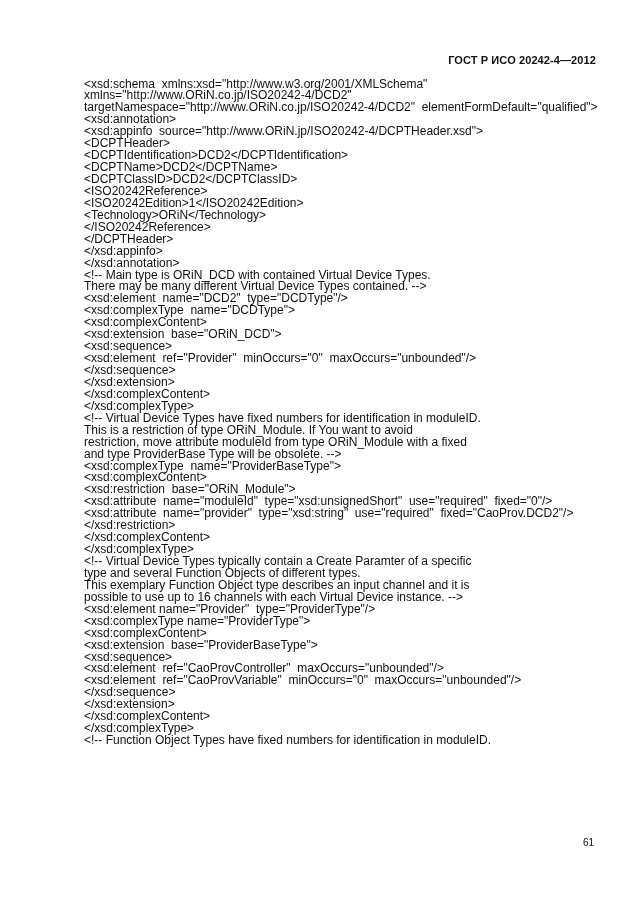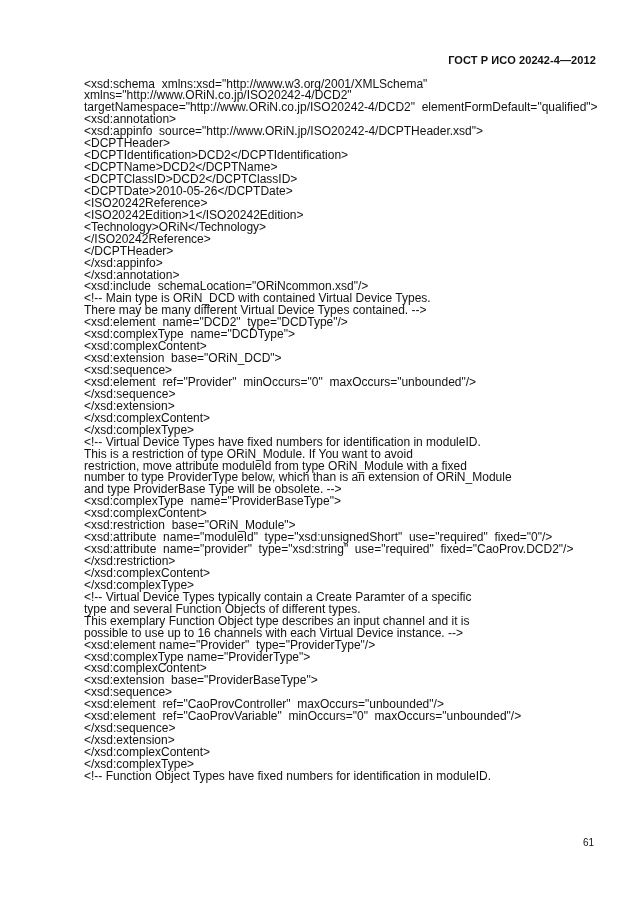--- a/index.html
+++ b/index.html
@@ -28,45 +28,42 @@
   <div class="code" id="code">
       <div class="line">&lt;xsd:schema  xmlns:xsd="http://www.w3.org/2001/XMLSchema"</div>
       <div class="line">xmlns="http://www.ORiN.co.jp/ISO20242-4/DCD2"</div>
       <div class="line">targetNamespace="http://www.ORiN.co.jp/ISO20242-4/DCD2"  elementFormDefault="qualified"&gt;</div>
       <div class="line">&lt;xsd:annotation&gt;</div>
       <div class="line">&lt;xsd:appinfo  source="http://www.ORiN.jp/ISO20242-4/DCPTHeader.xsd"&gt;</div>
       <div class="line">&lt;DCPTHeader&gt;</div>
       <div class="line">&lt;DCPTIdentification&gt;DCD2&lt;/DCPTIdentification&gt;</div>
       <div class="line">&lt;DCPTName&gt;DCD2&lt;/DCPTName&gt;</div>
       <div class="line">&lt;DCPTClassID&gt;DCD2&lt;/DCPTClassID&gt;</div>
-      <div class="line">&lt;DCPTDate&gt;2010-05-26&lt;/DCPTDate&gt;</div>
       <div class="line">&lt;ISO20242Reference&gt;</div>
       <div class="line">&lt;ISO20242Edition&gt;1&lt;/ISO20242Edition&gt;</div>
       <div class="line">&lt;Technology&gt;ORiN&lt;/Technology&gt;</div>
       <div class="line">&lt;/ISO20242Reference&gt;</div>
       <div class="line">&lt;/DCPTHeader&gt;</div>
       <div class="line">&lt;/xsd:appinfo&gt;</div>
       <div class="line">&lt;/xsd:annotation&gt;</div>
-      <div class="line">&lt;xsd:include  schemaLocation="ORiNcommon.xsd"/&gt;</div>
       <div class="line">&lt;!-- Main type is ORiN_DCD with contained Virtual Device Types.</div>
       <div class="line">There may be many different Virtual Device Types contained. --&gt;</div>
       <div class="line">&lt;xsd:element  name="DCD2"  type="DCDType"/&gt;</div>
       <div class="line">&lt;xsd:complexType  name="DCDType"&gt;</div>
       <div class="line">&lt;xsd:complexContent&gt;</div>
       <div class="line">&lt;xsd:extension  base="ORiN_DCD"&gt;</div>
       <div class="line">&lt;xsd:sequence&gt;</div>
       <div class="line">&lt;xsd:element  ref="Provider"  minOccurs="0"  maxOccurs="unbounded"/&gt;</div>
       <div class="line">&lt;/xsd:sequence&gt;</div>
       <div class="line">&lt;/xsd:extension&gt;</div>
       <div class="line">&lt;/xsd:complexContent&gt;</div>
       <div class="line">&lt;/xsd:complexType&gt;</div>
       <div class="line">&lt;!-- Virtual Device Types have fixed numbers for identification in moduleID.</div>
       <div class="line">This is a restriction of type ORiN_Module. If You want to avoid</div>
       <div class="line">restriction, move attribute moduleId from type ORiN_Module with a fixed</div>
-      <div class="line">number to type ProviderType below, which than is an extension of ORiN_Module</div>
       <div class="line">and type ProviderBase Type will be obsolete. --&gt;</div>
       <div class="line">&lt;xsd:complexType  name="ProviderBaseType"&gt;</div>
       <div class="line">&lt;xsd:complexContent&gt;</div>
       <div class="line">&lt;xsd:restriction  base="ORiN_Module"&gt;</div>
       <div class="line">&lt;xsd:attribute  name="moduleId"  type="xsd:unsignedShort"  use="required"  fixed="0"/&gt;</div>
       <div class="line">&lt;xsd:attribute  name="provider"  type="xsd:string"  use="required"  fixed="CaoProv.DCD2"/&gt;</div>
       <div class="line">&lt;/xsd:restriction&gt;</div>
       <div class="line">&lt;/xsd:complexContent&gt;</div>
       <div class="line">&lt;/xsd:complexType&gt;</div>
       <div class="line">&lt;!-- Virtual Device Types typically contain a Create Paramter of a specific</div>

